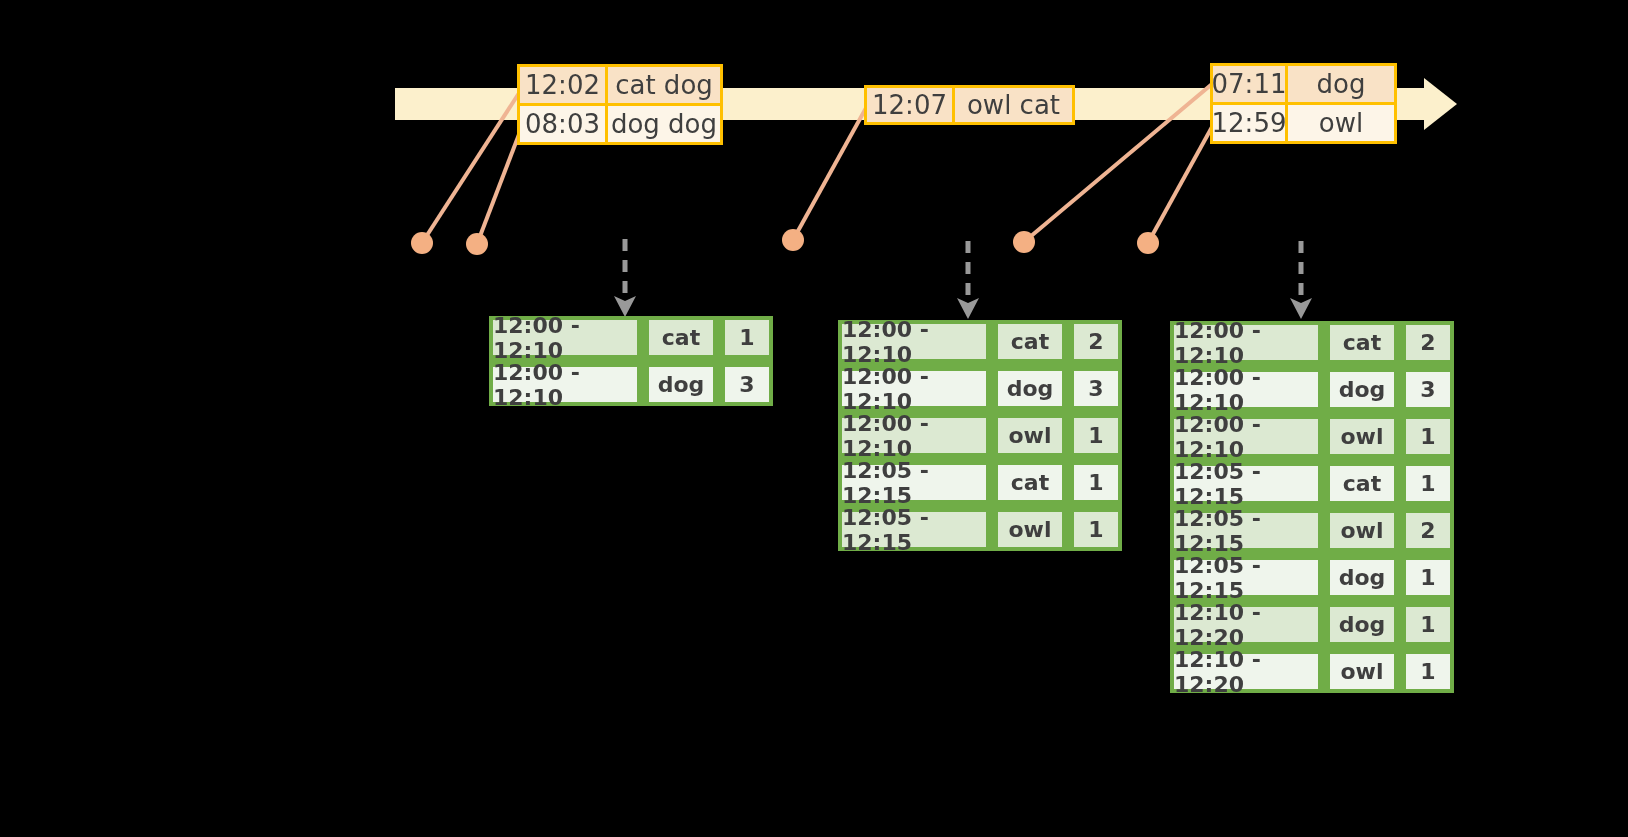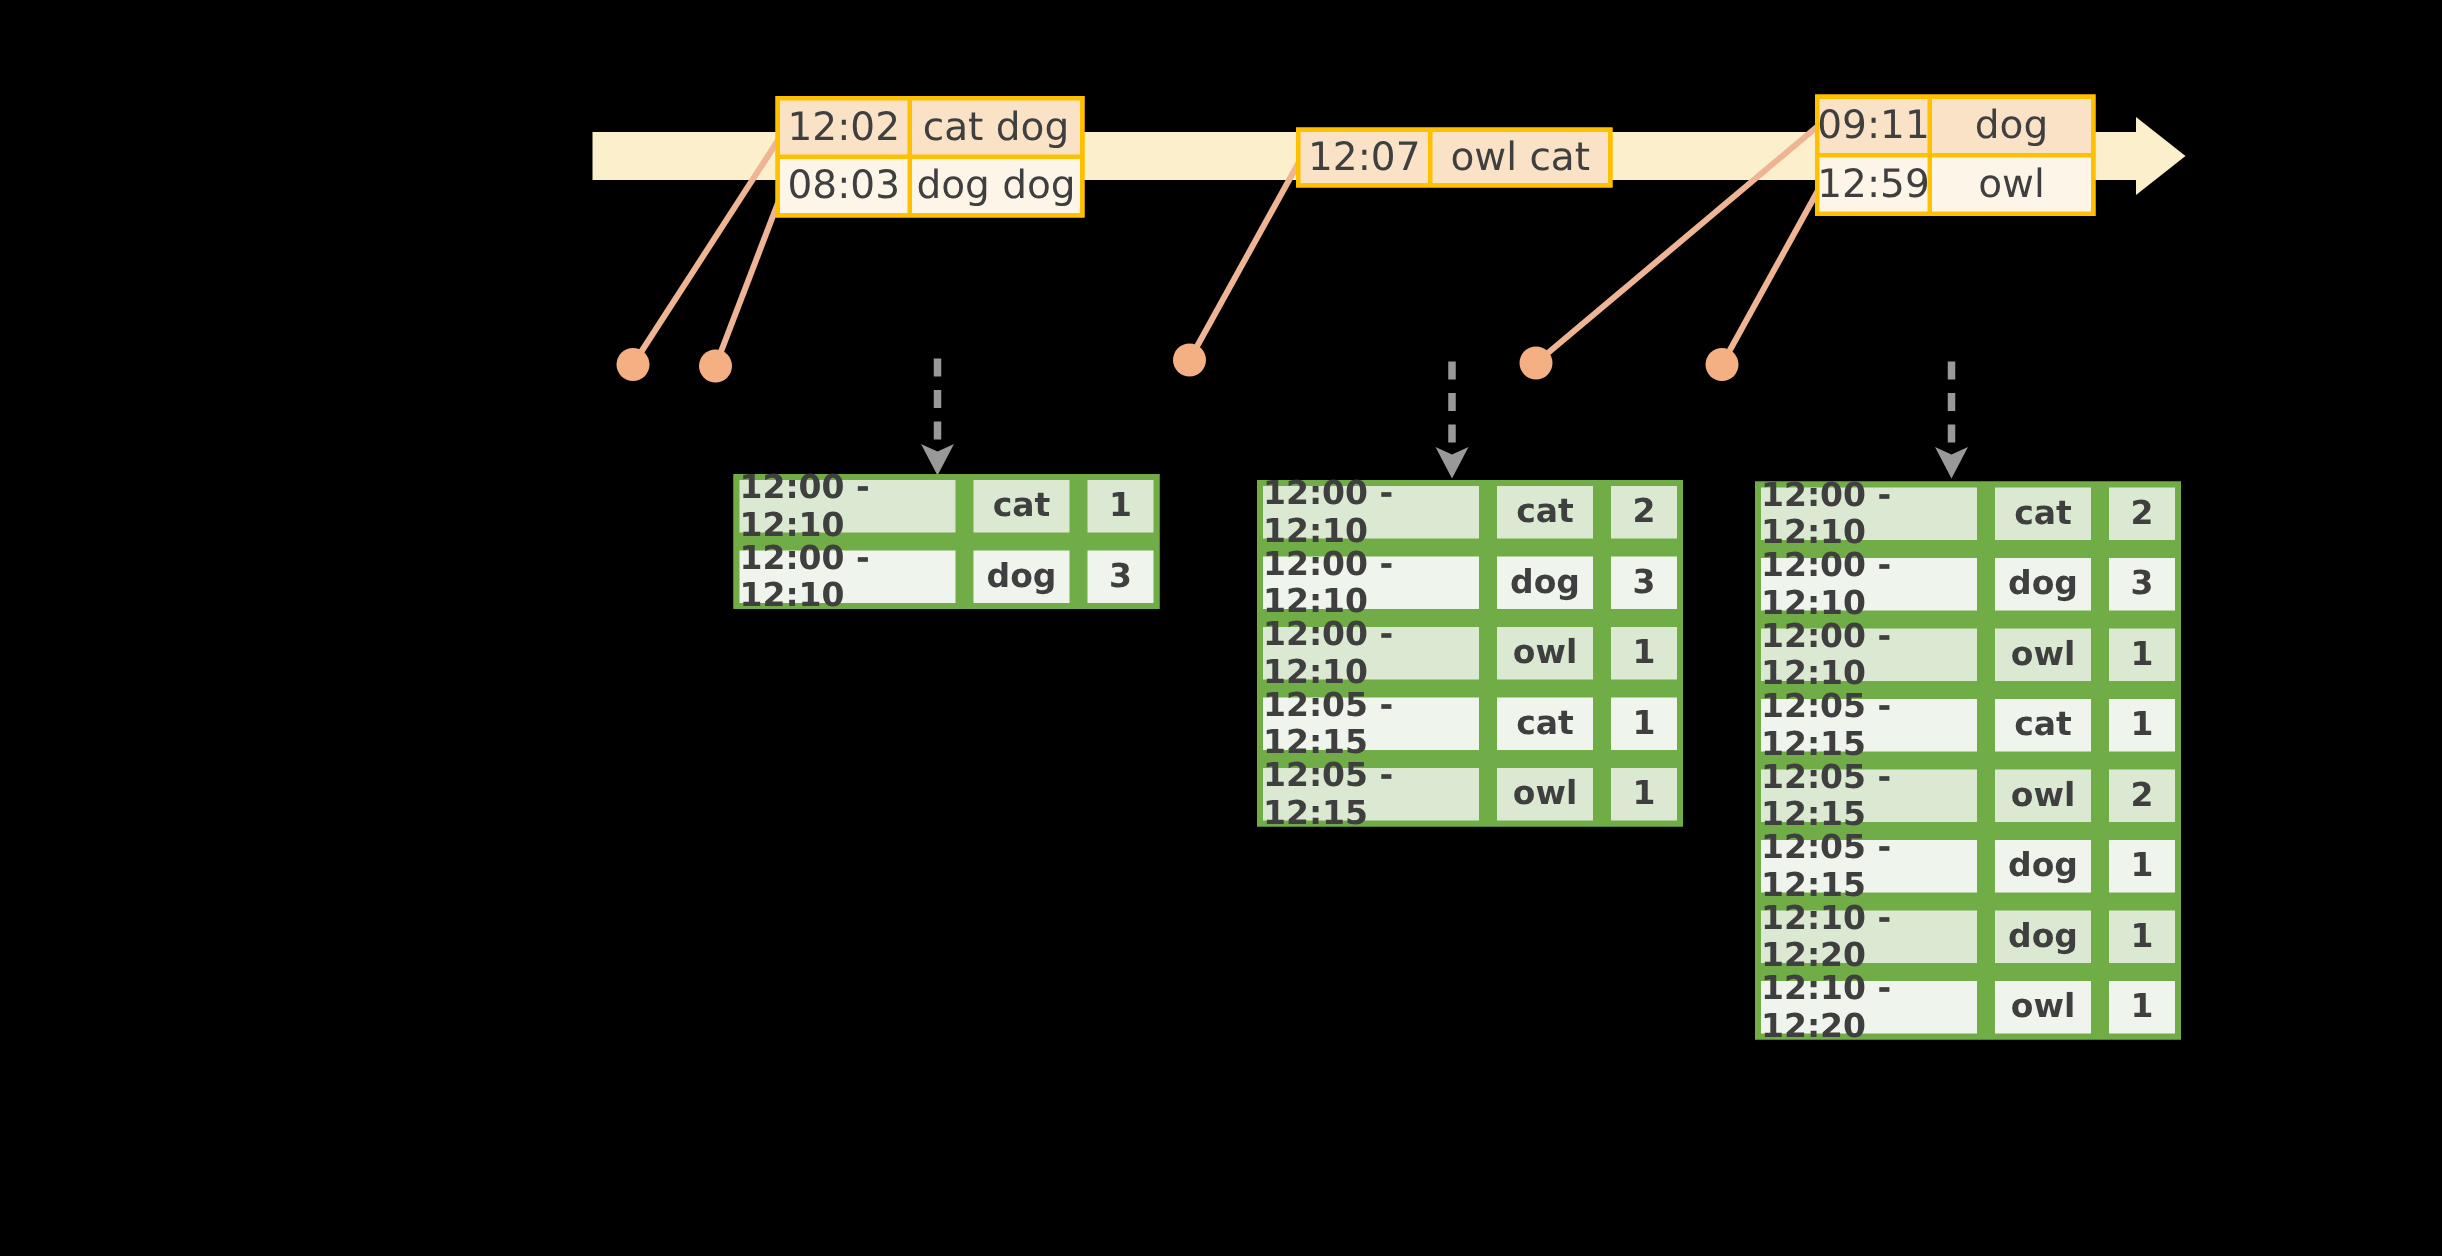--- a/index.html
+++ b/index.html
@@ -95,21 +95,21 @@
     <div class="cell fill-light">08:03</div>
     <div class="cell fill-light">dog dog</div>
   </div>
 
   <div class="event-box" id="event-box-2">
     <div class="cell fill-dark">12:07</div>
     <div class="cell fill-dark">owl cat</div>
   </div>
 
   <div class="event-box" id="event-box-3">
-    <div class="cell fill-dark">09:11</div>
+    <div class="cell fill-dark">07:11</div>
     <div class="cell fill-dark">dog</div>
     <div class="cell fill-light">12:59</div>
     <div class="cell fill-light">owl</div>
   </div>
 
   <div class="result-table" id="result-table-1">
     <div class="cell row-dark">12:00 - 12:10</div>
     <div class="cell row-dark">cat</div>
     <div class="cell row-dark">1</div>
     <div class="cell row-light">12:00 - 12:10</div>

